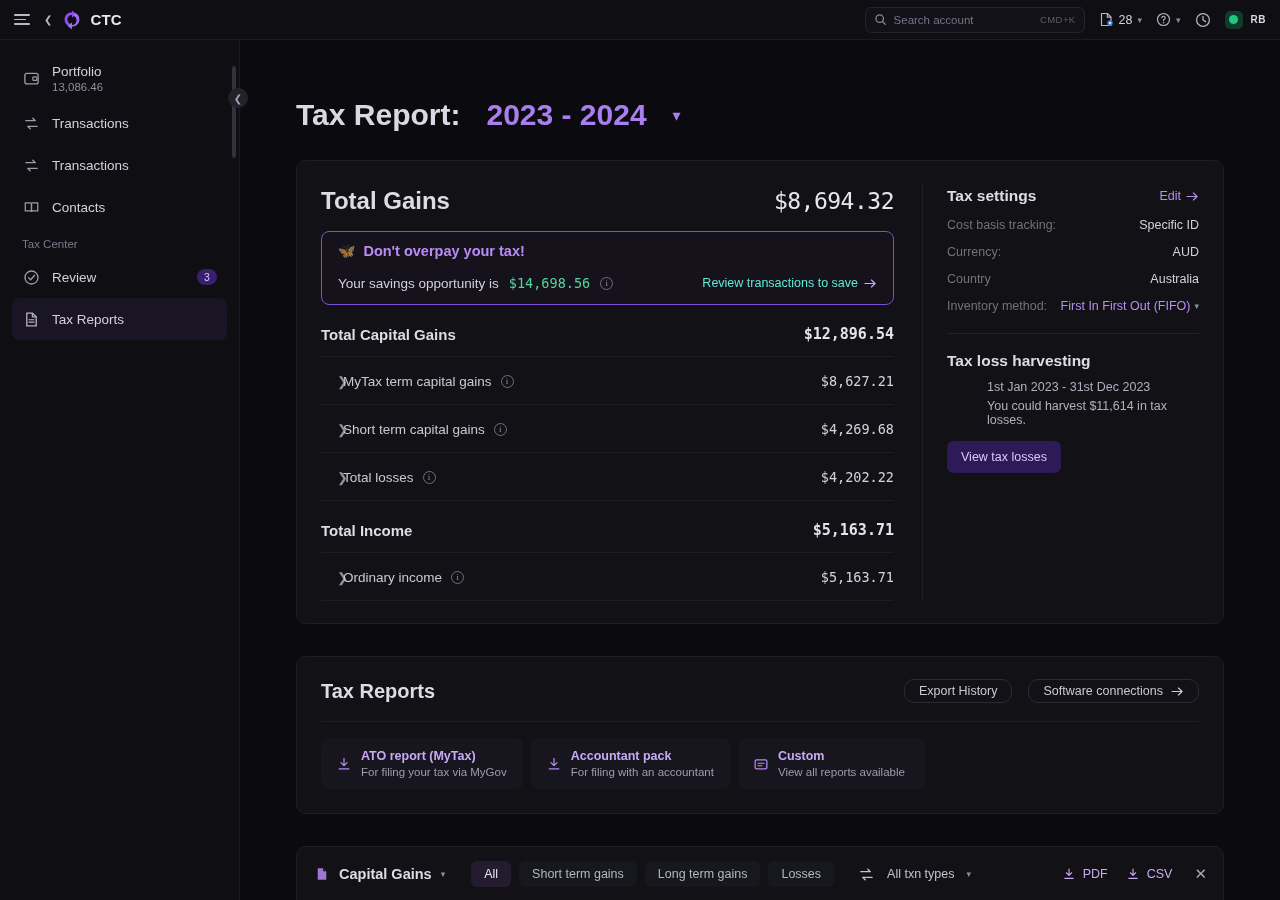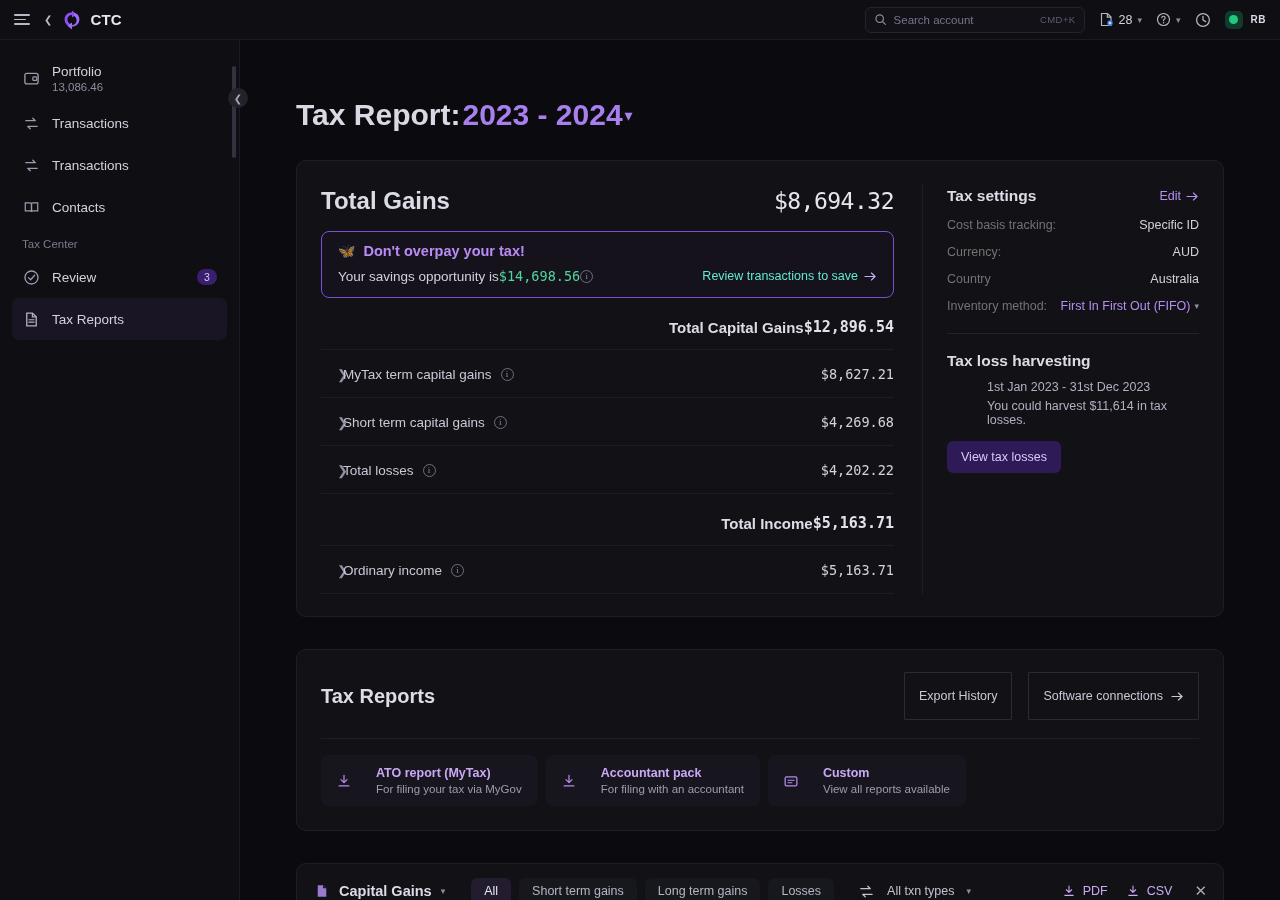--- a/index.html
+++ b/index.html
@@ -79,21 +79,21 @@
   .collapse-btn {
     position:absolute; left:228px; top:48px; width:20px;height:20px;border-radius:50%;
     background:#22222b; display:flex;align-items:center;justify-content:center;
     color:#a7a7b8; font-size:10px; cursor:pointer; z-index:10;
   }
 
   
   .main { flex:1; min-width:0; overflow:hidden; padding: 0 0 0 0; position:relative;}
   .main-inner { padding: 58px 56px 0 56px; }
 
-  .page-title { font-size:30px; font-weight:600; color:#d9d9e3; display:flex; align-items:flex-start; gap:2px;}
+  .page-title { font-size:30px; font-weight:600; color:#d9d9e3; display:flex; align-items:flex-start; gap:26px;}
   .page-title .yr { color:#a97ff0; font-weight:600; }
   .page-title .yrchev { color:#a97ff0; font-size:16px; font-weight:400; align-self:center; }
 
   .card {
     margin-top: 28px; background:#111116; border:1px solid #1e1e27; border-radius:10px;
     display:flex;
   }
   .card-left { flex:1; padding: 26px 28px 22px 24px; min-width:0;}
   .card-div { width:1px; background:#1e1e27; margin: 22px 0; }
   .card-right { width:300px; padding: 26px 24px 22px 24px; }
@@ -101,27 +101,27 @@
   .tg-head { display:flex; align-items:center; justify-content:space-between; }
   .tg-title { font-size:24px; font-weight:600; color:#dcdce6;}
   .tg-val { font-size:23px; font-family:"DejaVu Sans Mono", monospace; color:#e6e6ef; letter-spacing:-0.5px;}
 
   .promo {
     margin-top:16px; border:1px solid #7b4fd8; border-radius:8px;
     background:#15121c; padding:11px 16px 13px 16px;
   }
   .promo-t { display:flex; align-items:center; gap:8px; font-size:14.5px; font-weight:600; color:#b98cf5;}
   .promo-emoji { font-size:14px; }
-  .promo-b { margin-top:9px; display:flex; align-items:center; font-size:13.5px; color:#d0d0db;}
+  .promo-b { margin-top:16px; display:flex; align-items:center; gap:10px; font-size:13.5px; color:#d0d0db;}
   .promo-amt { color:#4fd69c; font-family:"DejaVu Sans Mono", monospace; font-size:13.5px;}
   .promo-link { margin-left:auto; color:#5eead4; font-size:12.5px; display:flex;align-items:center;gap:6px; cursor:pointer;}
   .info { width:13px;height:13px;border:1.2px solid #6f6f82; border-radius:50%; display:inline-flex;align-items:center;justify-content:center; font-size:9px; color:#8f8fa2; font-family:"Liberation Serif",serif; flex-shrink:0;}
 
   .sec-row {
-    display:flex; align-items:center; justify-content:flex-end;
+    display:flex; align-items:center; justify-content:space-between;
     padding: 14px 0 13px 0; border-bottom:1px solid #1d1d26;
   }
   .sec-row.head { padding-top:20px; }
   .sec-lbl { font-size:15px; font-weight:600; color:#dcdce6;}
   .sec-val { font-size:15px; font-weight:600; font-family:"DejaVu Sans Mono", monospace; color:#e2e2ec;}
   .sub-row {
     display:flex; align-items:center; padding: 16px 0 15px 0; border-bottom:1px solid #1d1d26;
     cursor:pointer;
   }
   .sub-row .caret { width:22px; color:#9090a2; font-size:13px; padding-left:16px;}
@@ -143,29 +143,29 @@
     margin-top:14px; background:#2d1a57; color:#d9c9f8; border:none; border-radius:6px;
     padding:9px 14px; font-size:12.5px; cursor:pointer; font-family:"Liberation Sans",sans-serif;
   }
 
   
   .card2 { margin-top:32px; background:#111116; border:1px solid #1e1e27; border-radius:10px; padding:22px 24px 24px 24px;}
   .c2-head { display:flex; align-items:center; }
   .c2-title { font-size:20px; font-weight:600; color:#dcdce6;}
   .c2-btns { margin-left:auto; display:flex; gap:16px;}
   .btn-outline {
-    border:1px solid #2b2b37; background:transparent; color:#c9c9d6; border-radius:1px;
-    padding:16px 14px; font-size:12.5px; cursor:pointer; display:flex;align-items:center;gap:8px;
+    border:1px solid #2b2b37; background:transparent; color:#c9c9d6; border-radius:10px;
+    padding:4px 14px; font-size:12.5px; cursor:pointer; display:flex;align-items:center;gap:8px;
     font-family:"Liberation Sans",sans-serif;
   }
   .c2-hr { height:1px; background:#1e1e27; margin:18px 0 16px 0;}
   .tiles { display:flex; gap:8px;}
   .tile {
     background:#17151d; border-radius:7px; padding:11px 16px 11px 14px;
-    display:flex; align-items:center; gap:23px; cursor:pointer; min-width:188px;
+    display:flex; align-items:center; gap:8px; cursor:pointer; min-width:188px;
   }
   .tile .ico { color:#b48cf0; width:18px;height:18px;display:flex;align-items:center;justify-content:center;flex-shrink:0;}
   .tile-t { font-size:12.5px; font-weight:600; color:#c9a9f6;}
   .tile-s { font-size:11.5px; color:#9d9daf; margin-top:3px;}
 
   
   .card3 { margin-top:32px; background:#111116; border:1px solid #1e1e27; border-radius:10px 10px 0 0; }
   .t-toolbar { display:flex; align-items:center; padding: 14px 16px; gap:10px;}
   .t-sel { display:flex; align-items:center; gap:9px; cursor:pointer; padding-right:6px;}
   .t-sel .ico { color:#b48cf0; width:17px;height:17px;display:flex;align-items:center;justify-content:center;}

